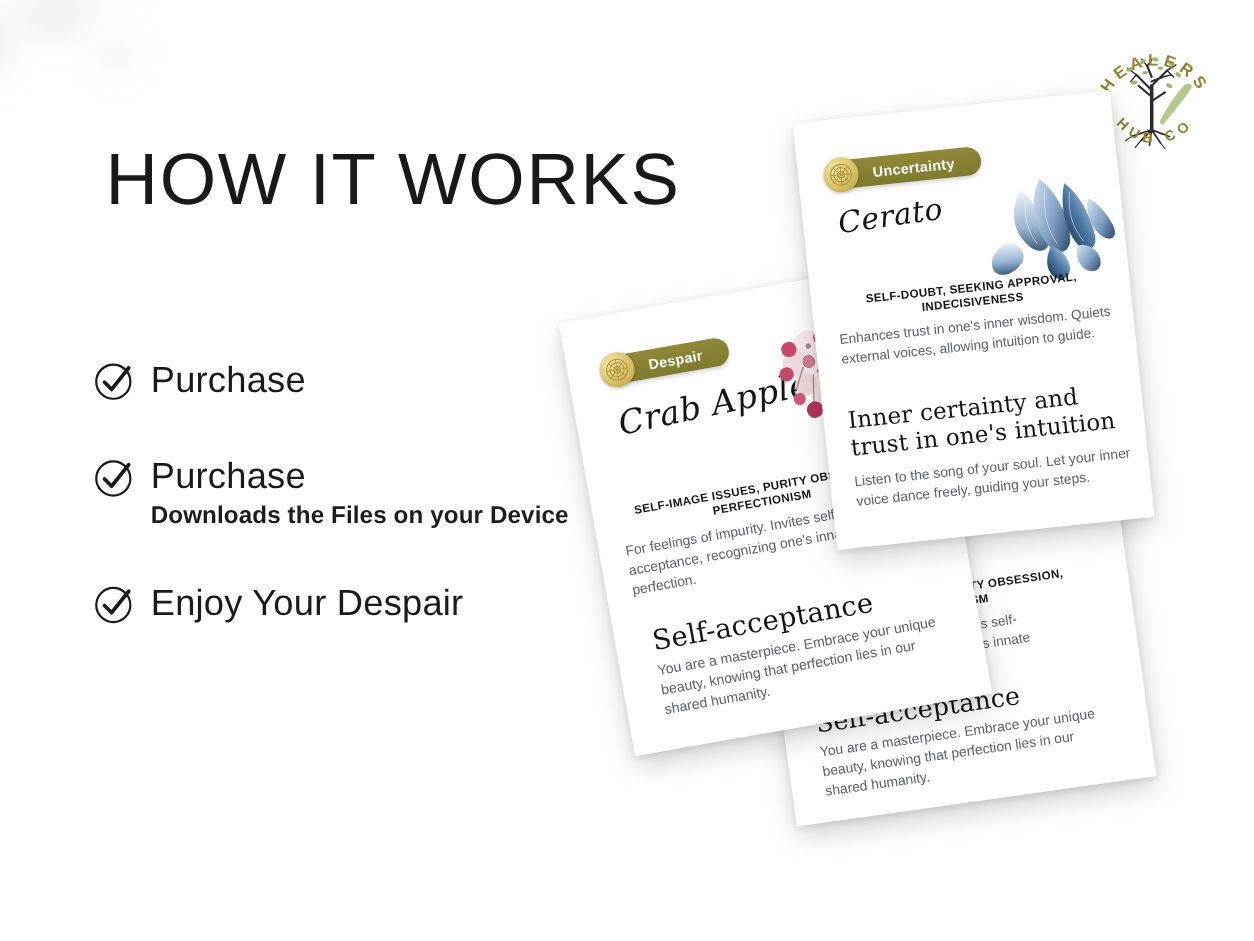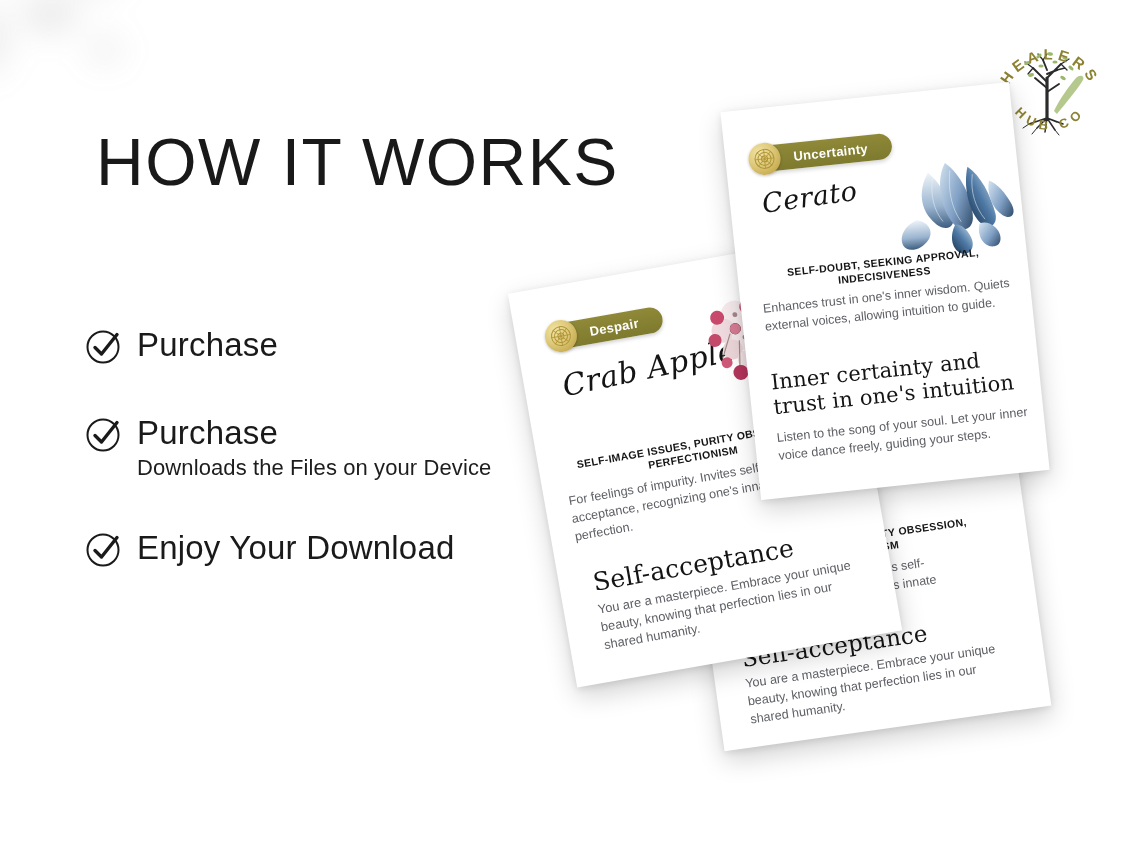--- a/index.html
+++ b/index.html
@@ -38,21 +38,21 @@
   .steps{position:absolute;left:84px;top:278px;width:520px;}
   .step{position:relative;margin-bottom:4px;}
   .step-head{display:flex;gap:13px;margin-top:48px;}
   .check{width:40px;height:40px;flex:0 0 40px;display:block;}
   .step-title{
     font-size:33px;color:#1a1a1a;font-weight:400;line-height:1.15;
     letter-spacing:.2px;
   }
   .step-sub{
     margin-left:53px;margin-top:1px;
-    font-size:22px;color:#1d1d1d;font-weight:400;letter-spacing:.1px;
+    font-size:22px;color:#1d1d1d;font-weight:700;letter-spacing:.1px;
   }
   .sp-0{margin-bottom:34px;}
   .sp-1{margin-bottom:18px;}
   .sp-2{margin-bottom:40px;}
 
   
   .logo{position:absolute;left:985px;top:18px;width:130px;height:125px;}
 
   
   .card{
@@ -193,21 +193,21 @@
 
 
     <div class="step">
       <div class="step-head">
         <span>
           <svg class="check" viewBox="0 0 40 40">
             <circle cx="19" cy="21" r="15.5" fill="none" stroke="#1a1a1a" stroke-width="2"></circle>
             <path d="M11,21.5 L17.5,28 L33,8.5" fill="none" stroke="#1a1a1a" stroke-width="3.4" stroke-linecap="round" stroke-linejoin="round"></path>
           </svg>
         </span>
-        <span class="step-title">Enjoy Your Download</span>
+        <span class="step-title">Enjoy Your Despair</span>
       </div>
     </div>
 
   </div>
 
   <div class="card card-c">
     <div class="card-inner">
 
       <svg class="flower" style="left:150px;top:-8px;" width="120" height="95" viewBox="0 0 120 95">
         <g>

